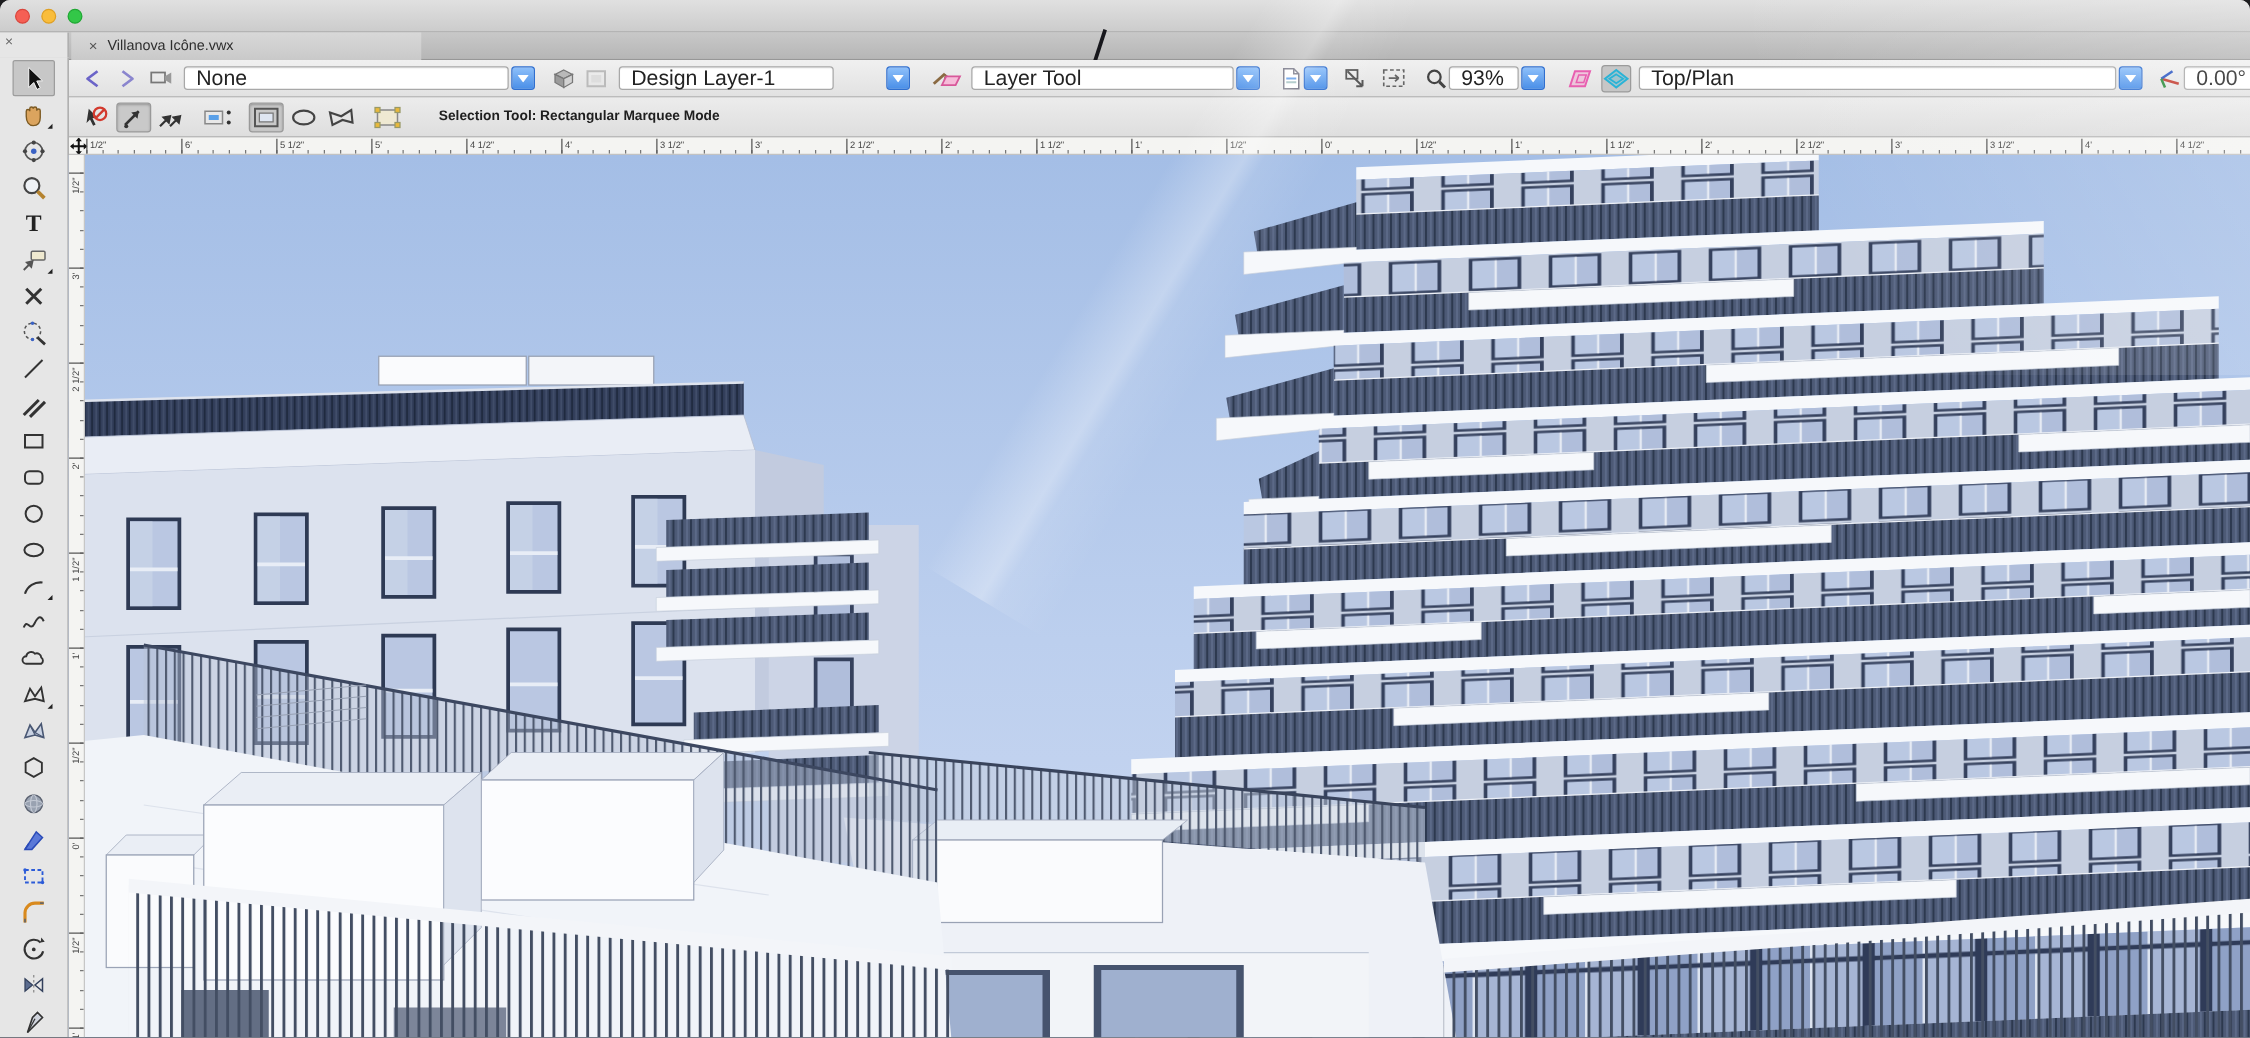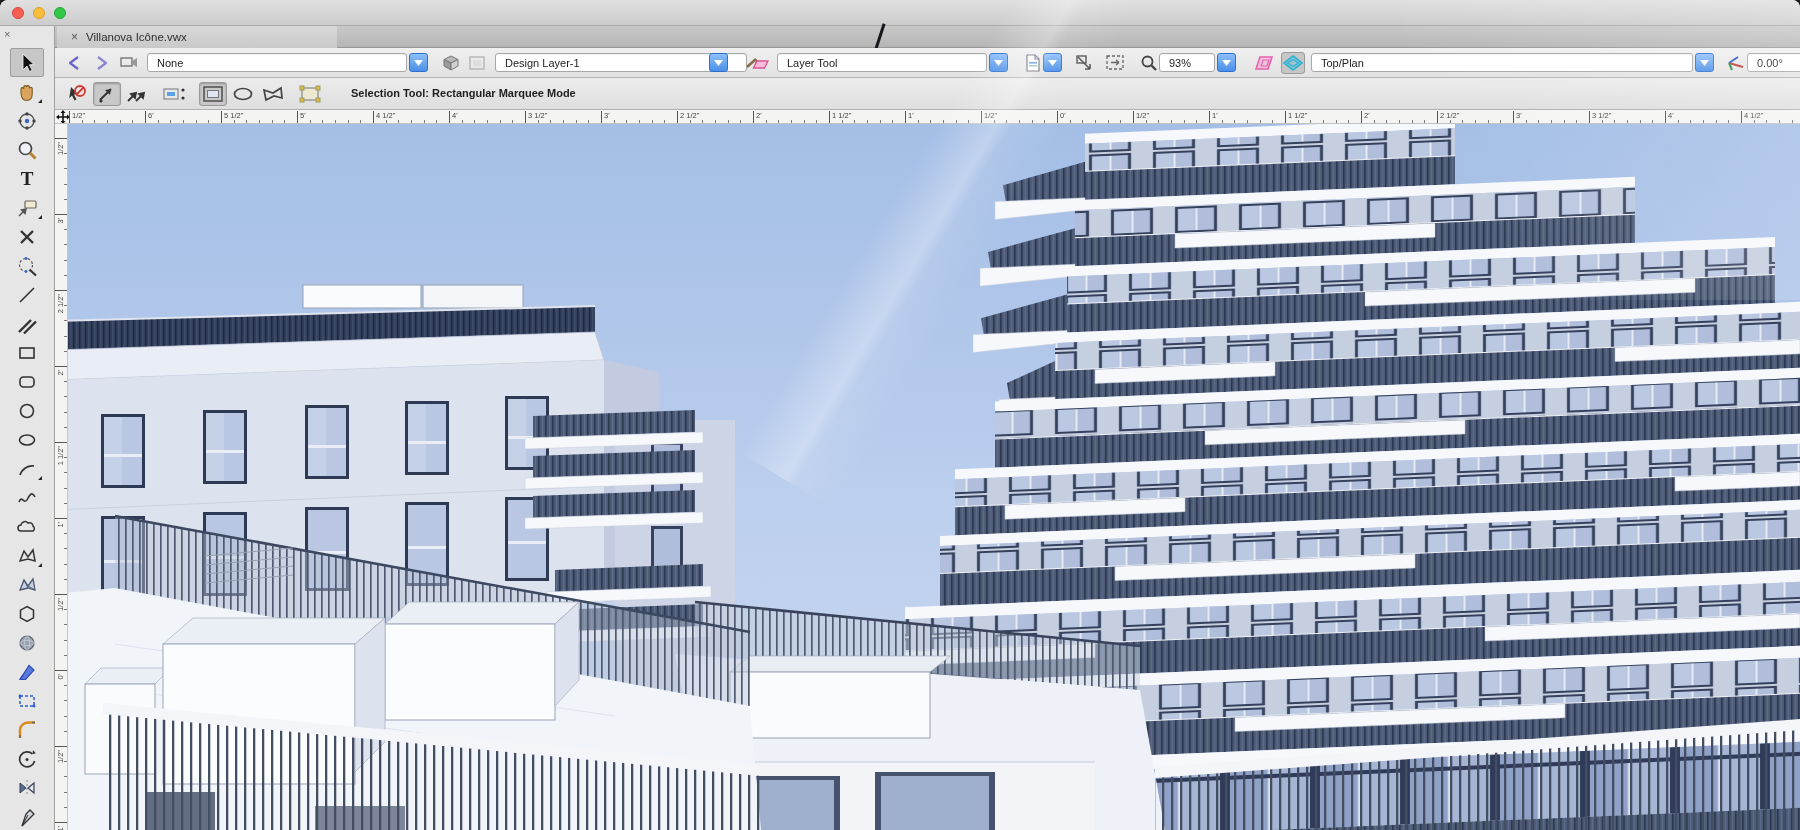--- a/index.html
+++ b/index.html
@@ -22,21 +22,21 @@
   .tab-close{color:#555;font-size:12px;line-height:12px;cursor:default;}
   .tab-title{font-size:11.5px;color:#2e2e2e;}
   .tab-slash{position:absolute;left:823px;top:-3px;width:3px;height:30px;background:#17171c;transform:rotate(18deg);}
   .palette-head{position:absolute;left:0;top:26px;width:55px;height:20px;background:#e6e6e6;border-right:1px solid #9f9f9f;}
   .palette-close{position:absolute;left:4px;top:2px;font-size:11px;color:#666;}
   
   .toolbar{position:absolute;left:55px;top:48px;width:1745px;height:30px;background:linear-gradient(#f0f0f0,#e2e2e2);
     border-bottom:1px solid #b3b3b3;}
   .tbi{position:absolute;top:4px;width:24px;height:22px;display:flex;align-items:center;justify-content:center;}
   .field{position:absolute;top:5px;height:19px;background:#fff;border:1px solid #a8a8a8;border-radius:3px;
-    font-size:11px;color:#222;display:flex;align-items:center;padding-left:9px;box-shadow:inset 0 1px 1px rgba(0,0,0,.06);}
+    font-size:17px;color:#222;display:flex;align-items:center;padding-left:9px;box-shadow:inset 0 1px 1px rgba(0,0,0,.06);}
   .bluebtn{position:absolute;top:5px;width:19px;height:19px;border-radius:3px;border:1px solid #2f6fd0;
     background:linear-gradient(#8ec0fa,#4a8fe8);display:flex;align-items:center;justify-content:center;}
   .bluebtn svg{display:block;}
   .tbi.pressed{background:#c6c6c6;border:1px solid #9b9b9b;border-radius:3px;}
   
   .modebar{position:absolute;left:55px;top:78px;width:1745px;height:32px;background:linear-gradient(#ececec,#dedede);
     border-bottom:1px solid #b0b0b0;}
   .mbtn{position:absolute;top:4px;width:28px;height:24px;display:flex;align-items:center;justify-content:center;border-radius:3px;}
   .mbtn.pressed{background:#c9c9c9;border:1px solid #999;box-shadow:inset 0 1px 2px rgba(0,0,0,.25);}
   .mode-status{position:absolute;left:296px;top:9px;font-size:11px;font-weight:bold;color:#1e1e1e;}
@@ -123,21 +123,21 @@
           <path d="M2,5.5 V12 L9,16 V9 Z" fill="#9b9b9b" stroke="#777" stroke-width="1"></path>
           <path d="M16,5.5 V12 L9,16 V9 Z" fill="#d2d2d2" stroke="#777" stroke-width="1"></path>
         </svg>
     </div>
     <div class="tbi" style="left:410px">
       <svg class="ic" width="18" height="16">
           <rect x="2" y="2" width="14" height="12" fill="none" stroke="#bbb" stroke-width="1.6"></rect>
           <rect x="5" y="5" width="8" height="6" fill="#ddd"></rect>
         </svg>
     </div>
-    <div class="field" style="left:440px;width:252px">Design Layer-1</div>
+    <div class="field" style="left:440px;width:172px">Design Layer-1</div>
     <div class="bluebtn" style="left:654px">
       <svg class="ic" width="9" height="6">
           <path d="M0,0 L9,0 L4.5,6 Z" fill="#fff"></path>
         </svg>
     </div>
     <div class="tbi" style="left:688px;width:30px">
       <svg class="ic" width="28" height="18">
           <path d="M3,13 L12,5" stroke="#8a6a42" stroke-width="2.4" fill="none"></path>
           <path d="M12,5 l-1,5 l5,-2 z" fill="#8a6a42"></path>
           <path d="M13,7 h11 l-3.5,7 h-11 z" fill="#f6bcd9" stroke="#d8589a" stroke-width="1.4"></path>

